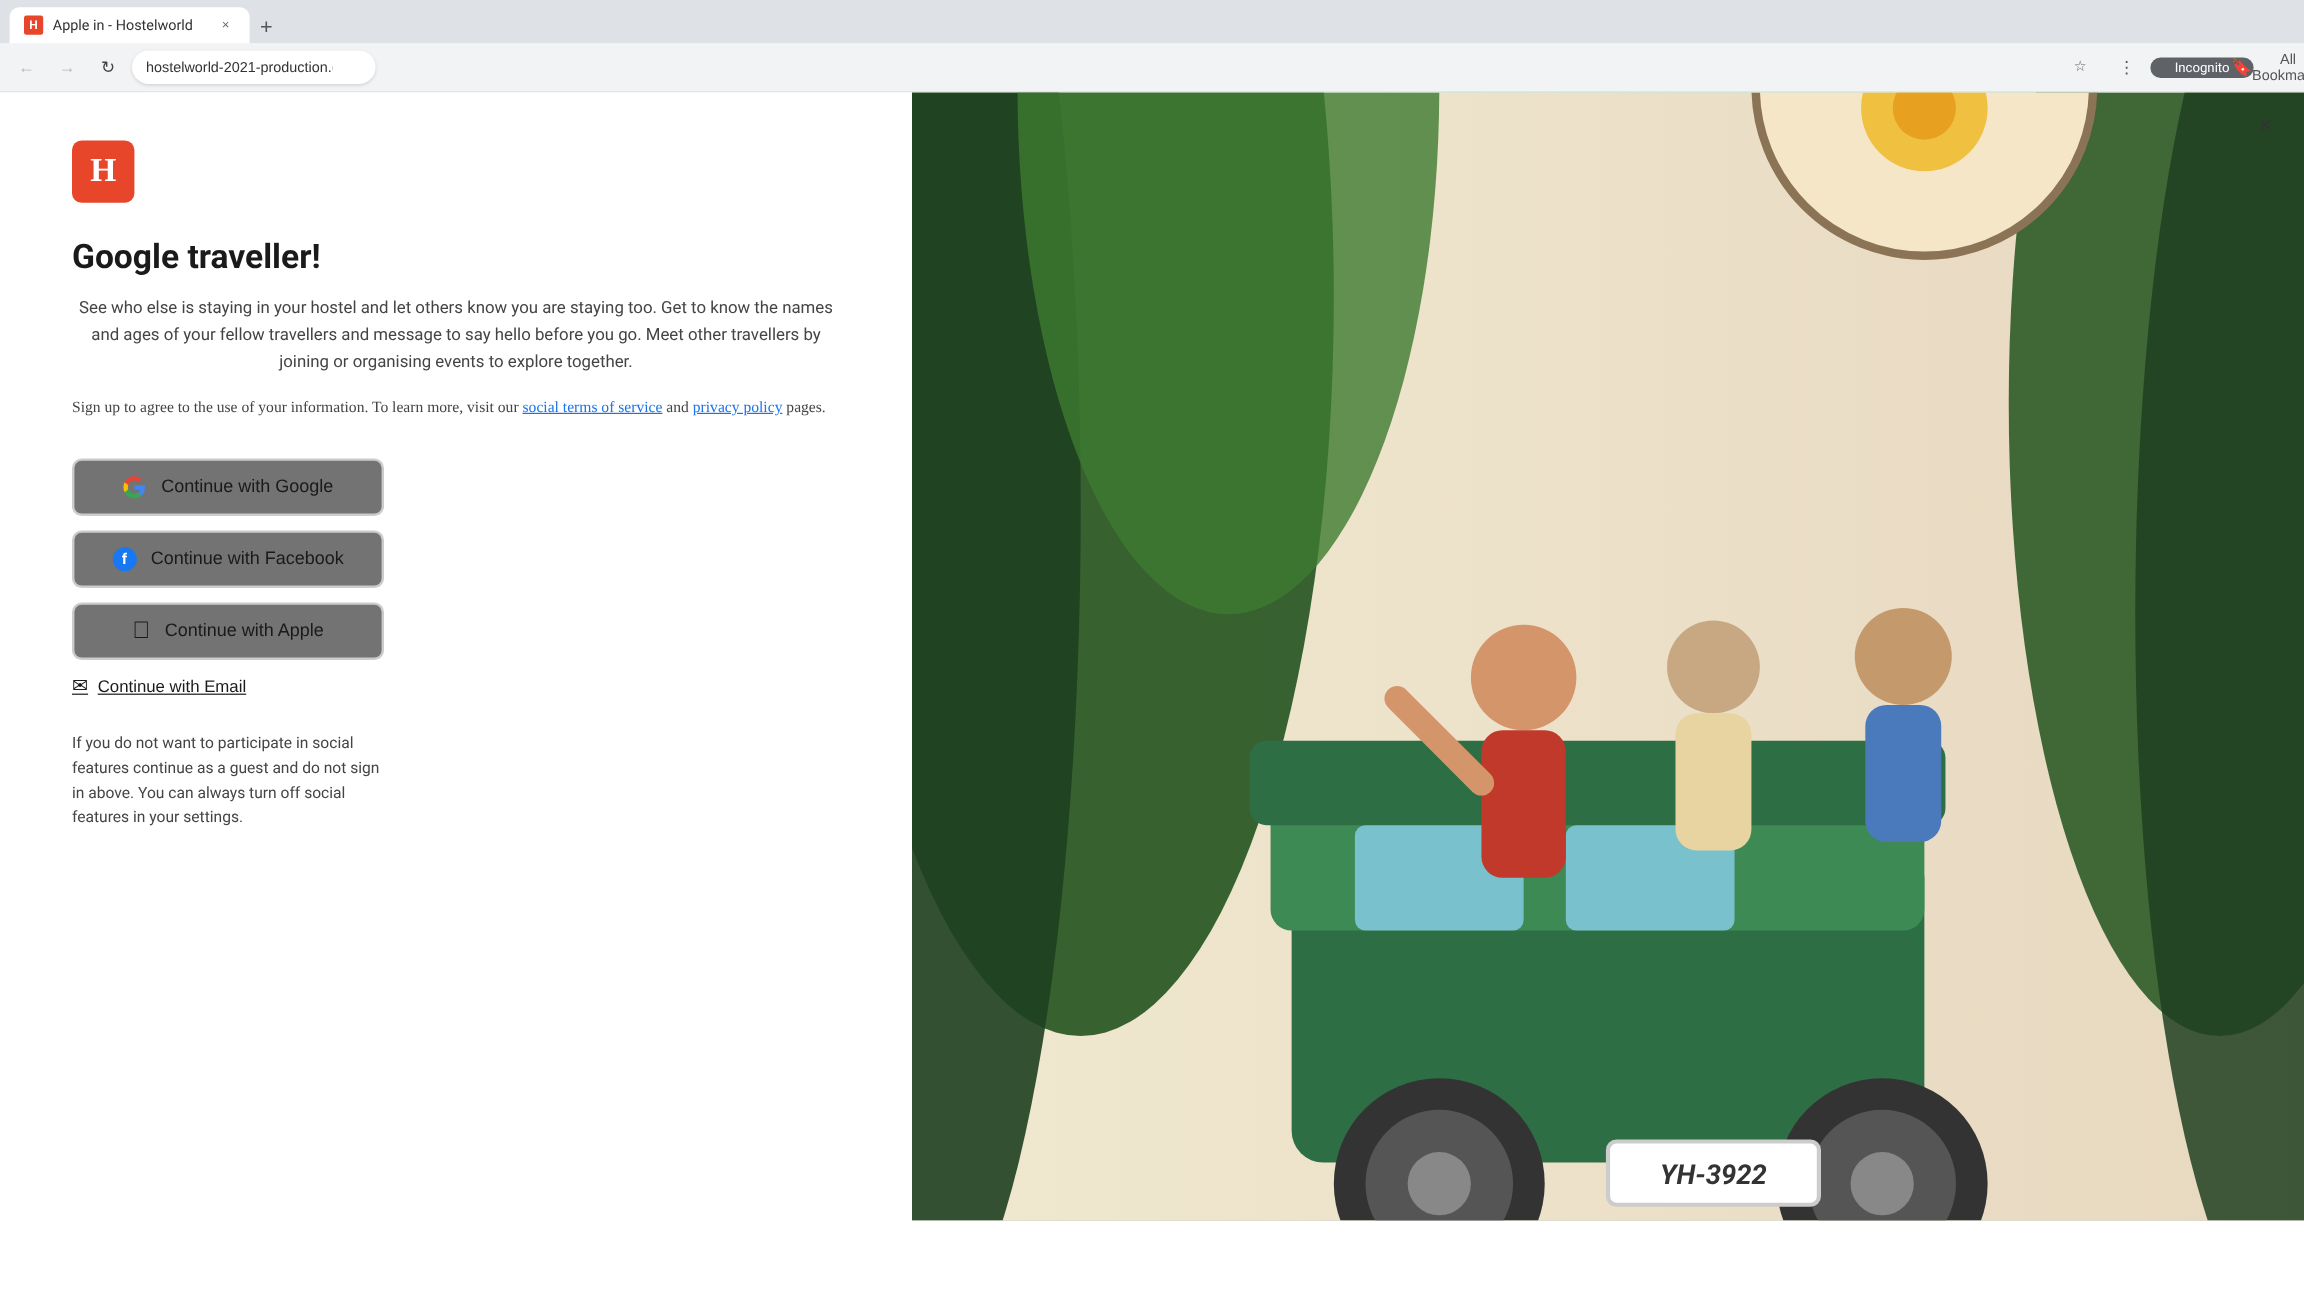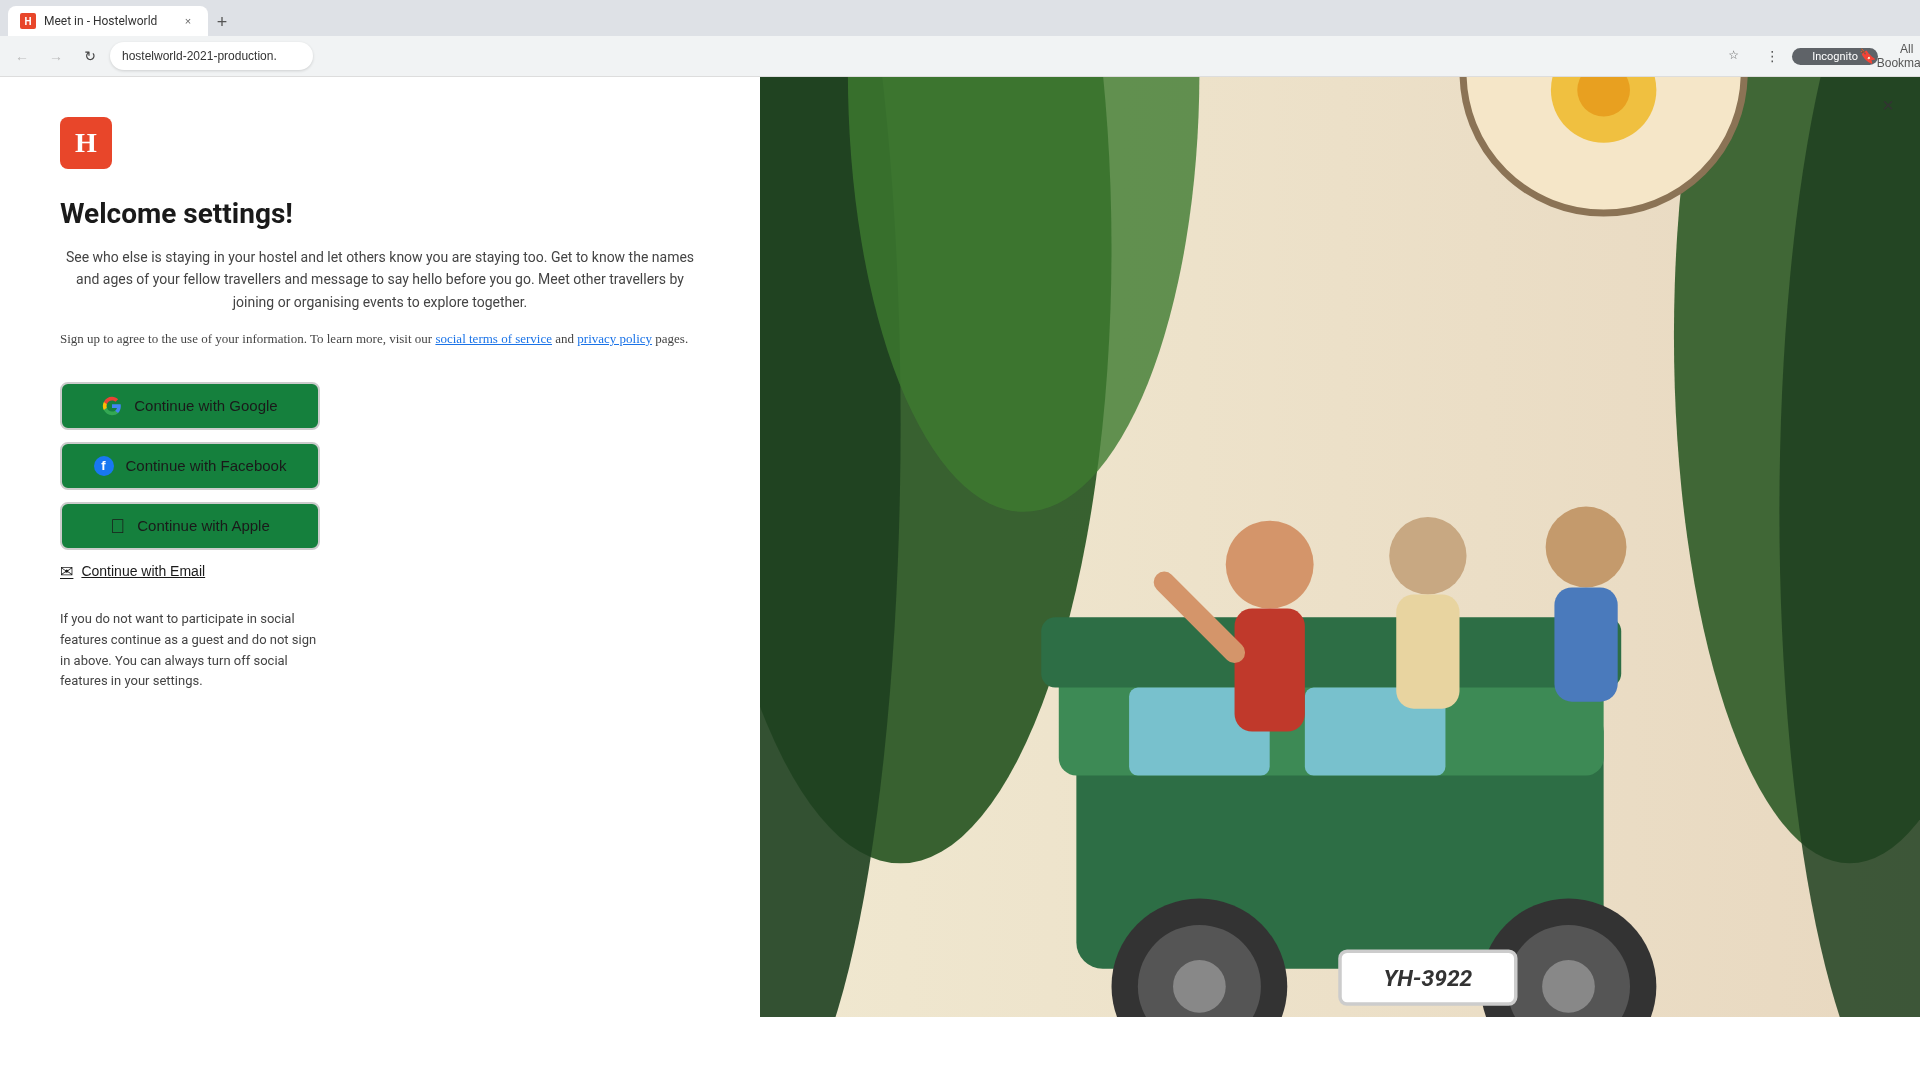--- a/index.html
+++ b/index.html
@@ -264,21 +264,21 @@
 
     .auth-btn {
       display: flex;
       align-items: center;
       justify-content: center;
       gap: 12px;
       width: 260px;
       height: 48px;
       border: 2px solid #ccc;
       border-radius: 8px;
-      background: #15803d;
+      background: #737373;
       font-size: 15px;
       font-weight: 500;
       color: #1a1a1a;
       cursor: pointer;
       margin-bottom: 12px;
       transition: background 0.15s;
     }
 
     .google-icon {
       width: 20px;
@@ -357,21 +357,21 @@
     }
   </style>
 </head>
 <body>
 
 <div class="browser-chrome">
 
   <div class="tab-bar">
     <div class="tab">
       <div class="tab-favicon">H</div>
-      <span class="tab-title">Meet in - Hostelworld</span>
+      <span class="tab-title">Apple in - Hostelworld</span>
       <button class="tab-close">×</button>
     </div>
     <button class="tab-new">+</button>
   </div>
 
   <div class="address-bar-row">
     <button class="nav-btn disabled">←</button>
     <button class="nav-btn disabled">→</button>
     <button class="nav-btn">↻</button>
 
@@ -394,21 +394,21 @@
 <div class="page-content">
 
   <div class="left-accent"></div>
 
   <div class="left-panel">
 
     <div class="hw-logo">
       <span class="hw-logo-h">H</span>
     </div>
 
-    <h1 class="welcome-title">Welcome settings!</h1>
+    <h1 class="welcome-title">Google traveller!</h1>
 
     <p class="welcome-desc">See who else is staying in your hostel and let others know you are staying too. Get to know the names and ages of your fellow travellers and message to say hello before you go. Meet other travellers by joining or organising events to explore together.</p>
 
     <p class="terms-text">
       <span>Sign up to agree to the use of your information. To learn more, visit our </span>
       <a href="#">social terms of service</a>
       <span> and </span>
       <a href="#">privacy policy</a>
       <span> pages.</span>
     </p>

